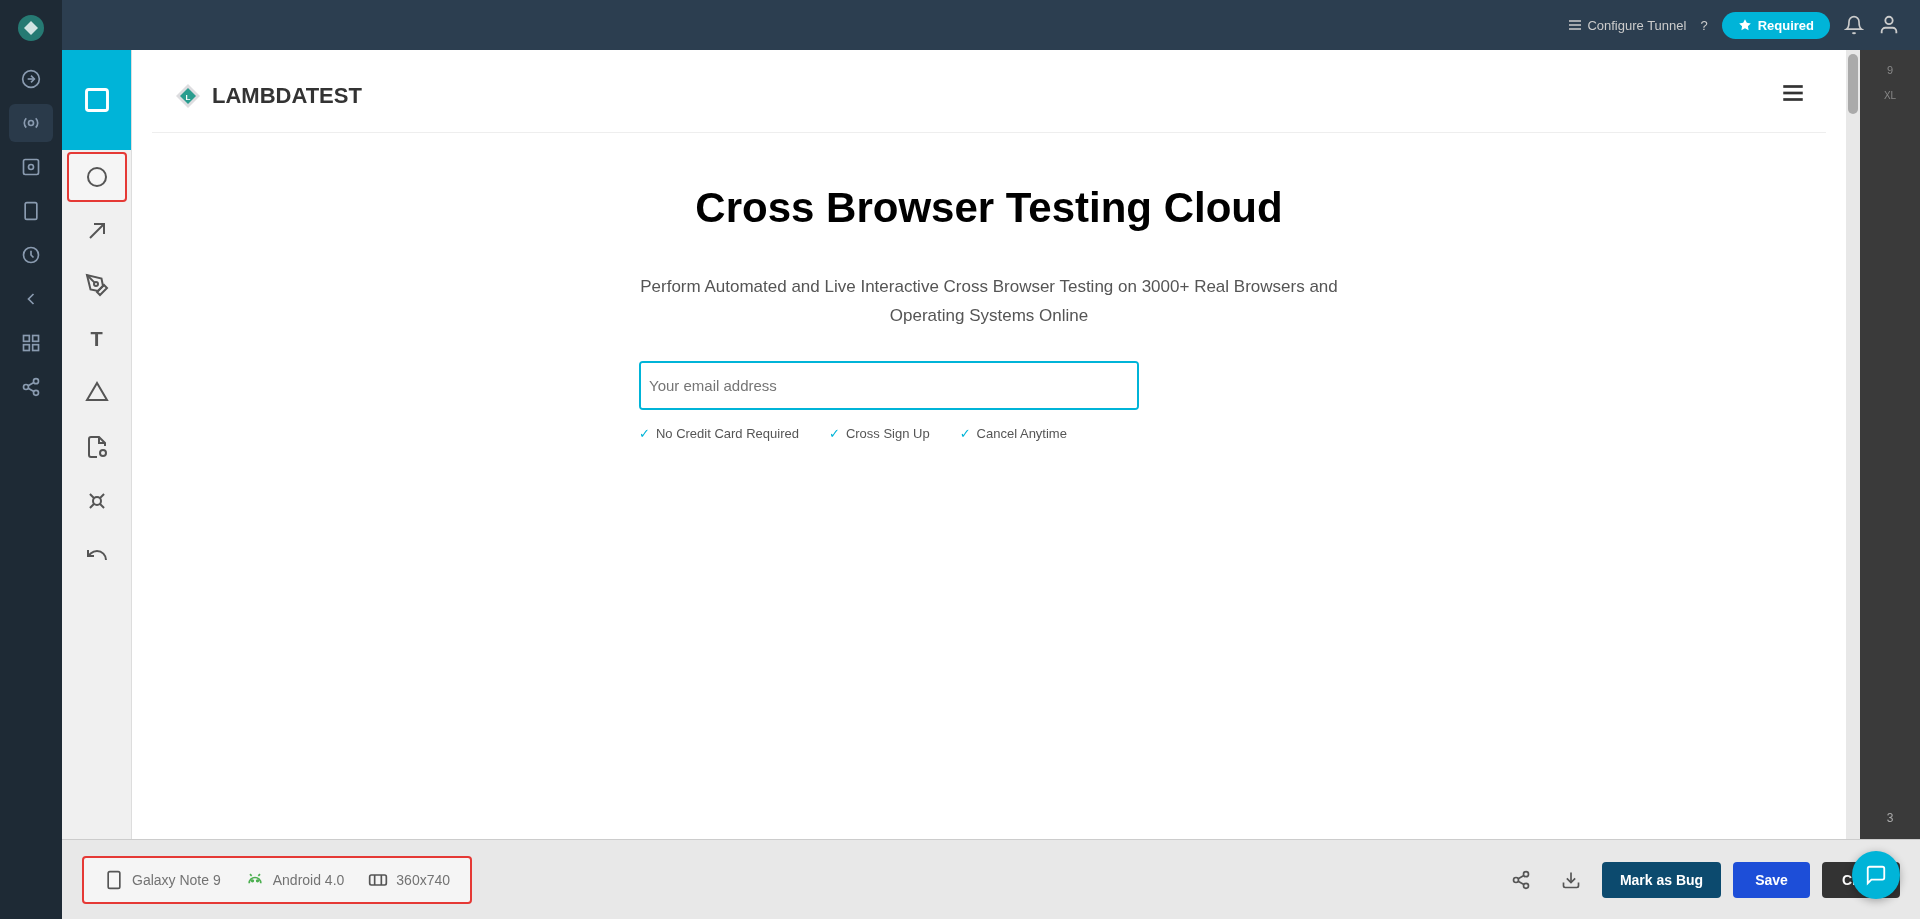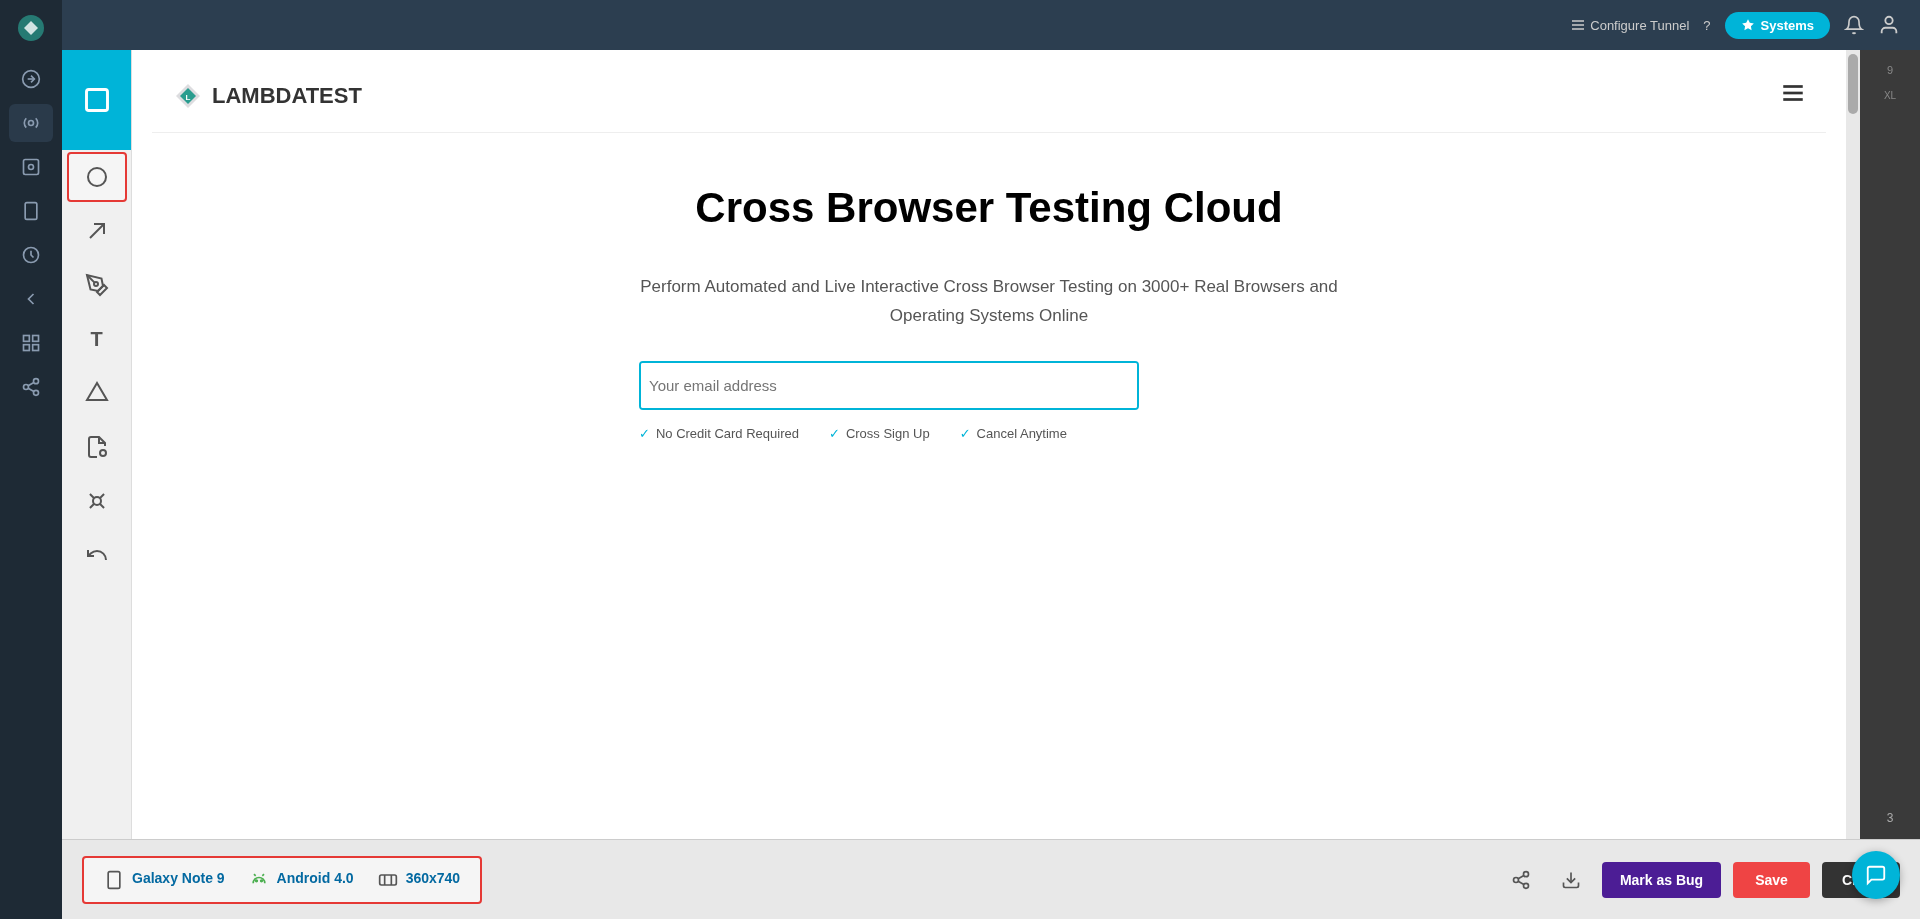--- a/index.html
+++ b/index.html
@@ -260,25 +260,25 @@
       border: 2px solid #e53935;
       border-radius: 4px;
       padding: 12px 20px;
       display: flex;
       align-items: center;
       gap: 24px;
       background: #f5f5f5;
     }
     .device-info-item {
       display: flex;
-      align-items: flex-start;
+      align-items: center;
       gap: 8px;
       font-size: 14px;
-      color: #0369a1;
-      font-weight: 700;
+      color: #737373;
+      font-weight: 400;
     }
     .device-info-item .icon-svg {
       color: #555;
       display: flex;
       align-items: center;
     }
 
     .bottom-actions {
       display: flex;
       align-items: center;
@@ -291,31 +291,31 @@
       background: transparent;
       border: none;
       cursor: pointer;
       display: flex;
       align-items: center;
       justify-content: center;
       color: #555;
       font-size: 18px;
     }
     .mark-bug-btn {
-      background: #4c1d95;
+      background: #0c4a6e;
       color: white;
       border: none;
       border-radius: 4px;
       padding: 10px 18px;
       font-size: 14px;
       font-weight: 600;
       cursor: pointer;
     }
     .save-btn {
-      background: #ef4444;
+      background: #1d4ed8;
       color: white;
       border: none;
       border-radius: 4px;
       padding: 10px 22px;
       font-size: 14px;
       font-weight: 600;
       cursor: pointer;
     }
     .close-btn {
       background: #333;
@@ -454,21 +454,21 @@
         </svg>
       <span>Configure Tunnel</span>
     </div>
     <div class="top-bar-item">
       <span>?</span>
     </div>
     <button class="upgrade-btn">
       <svg width="14" height="14" viewBox="0 0 24 24" fill="white">
           <polygon points="12 2 15.09 8.26 22 9.27 17 14.14 18.18 21.02 12 17.77 5.82 21.02 7 14.14 2 9.27 8.91 8.26 12 2"></polygon>
         </svg>
-      <span>Systems</span>
+      <span>Required</span>
     </button>
     <div class="top-bar-item">
       <svg width="20" height="20" viewBox="0 0 24 24" fill="none" stroke="#ccc" stroke-width="2">
           <path d="M18 8A6 6 0 0 0 6 8c0 7-3 9-3 9h18s-3-2-3-9"></path>
           <path d="M13.73 21a2 2 0 0 1-3.46 0"></path>
         </svg>
     </div>
     <div class="top-bar-item">
       <svg width="22" height="22" viewBox="0 0 24 24" fill="none" stroke="#ccc" stroke-width="2">
           <path d="M20 21v-2a4 4 0 0 0-4-4H8a4 4 0 0 0-4 4v2"></path>

